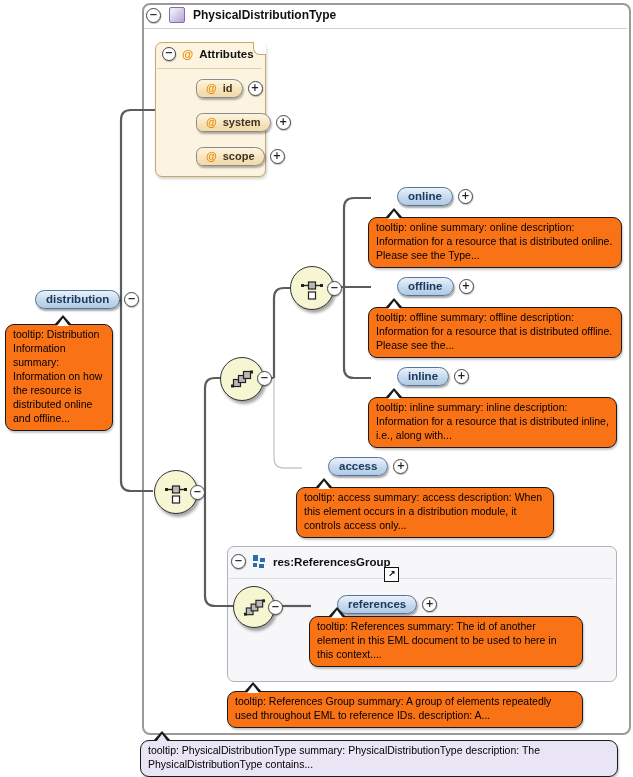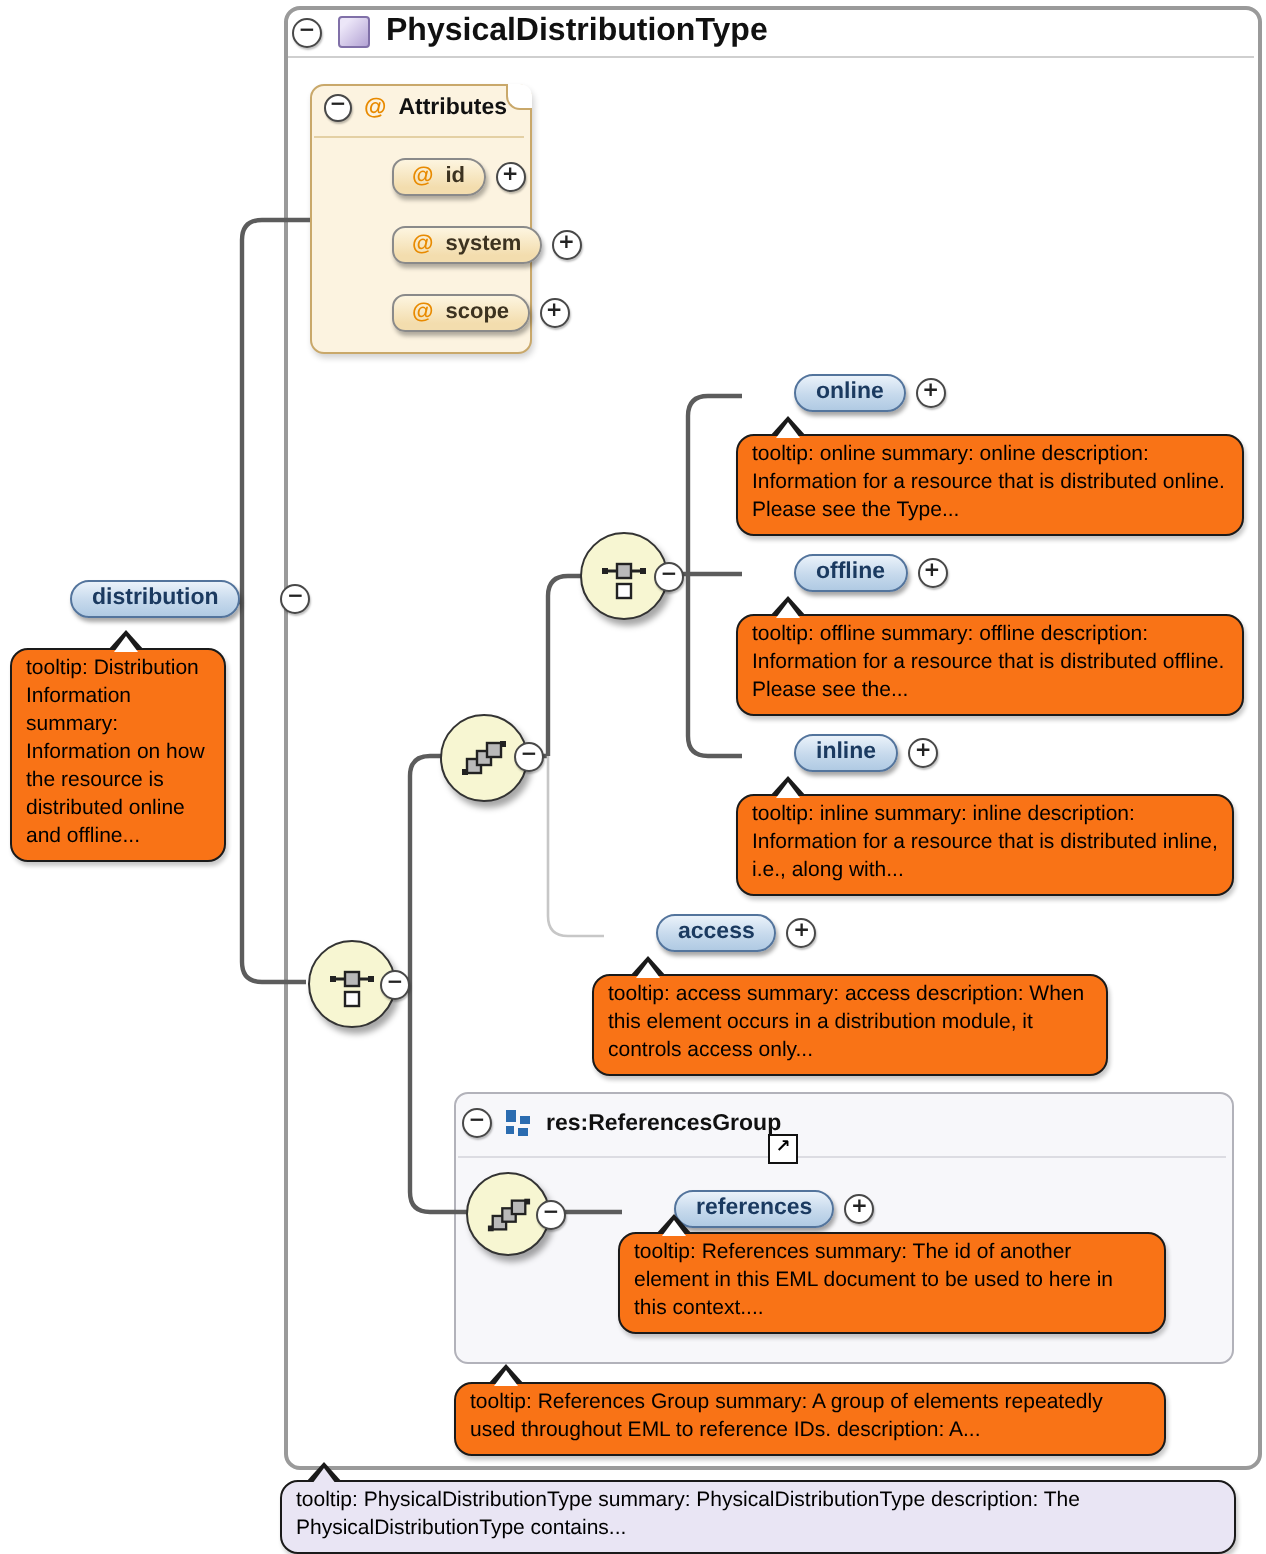--- a/index.html
+++ b/index.html
@@ -10,21 +10,21 @@
   .attr-box{left:155px;top:42px;width:109px;height:133px;border:1px solid #c9a86a;
             background:#fcf3e0;border-radius:7px;z-index:2;box-shadow:1px 2px 3px rgba(0,0,0,0.18);}
   .attr-box::after{content:"";position:absolute;top:-1px;right:-1px;width:12px;height:12px;
             background:#fff;border-left:1px solid #c9a86a;border-bottom:1px solid #c9a86a;
             border-bottom-left-radius:7px;border-top-right-radius:6px;}
   .refs-box{left:227px;top:546px;width:388px;height:134px;border:1.5px solid #b2b2ba;
             background:#f7f7fa;border-radius:7px;z-index:1;}
   .hline{position:absolute;height:1px;z-index:2;}
 
   .box-header{position:absolute;display:flex;align-items:center;gap:8px;z-index:3;}
-  .hdr-label{font-weight:bold;font-size:16px;color:#111;white-space:nowrap;}
+  .hdr-label{font-weight:bold;font-size:12px;color:#111;white-space:nowrap;}
   .hdr-label.small{font-size:11.5px;}
 
   .toggle{width:13px;height:13px;min-width:13px;border:1.2px solid #484848;border-radius:50%;
           background:#fff;font:bold 10px/11.5px "DejaVu Sans",sans-serif;text-align:center;
           color:#222;box-shadow:0.5px 1px 1px rgba(0,0,0,0.25);}
   .pill-row{position:absolute;display:flex;align-items:center;gap:5px;z-index:3;margin-left:27px;}
   .el-pill{background:linear-gradient(180deg,#eaf2fa 0%,#c6d9ec 55%,#b0cae3 100%);
            border:1.5px solid #53749c;border-radius:10px;padding:2px 10px 3px;
            font-weight:bold;font-size:11.5px;color:#1b3a60;white-space:nowrap;
            box-shadow:1px 2px 2px rgba(0,0,0,0.35);}
@@ -96,21 +96,21 @@
   </div>
   <div class="pill-row" style="left:169px;top:113px;">
     <div class="attr-pill"><span class="at">@</span><span>system</span></div>
     <div class="toggle">+</div>
   </div>
   <div class="pill-row" style="left:169px;top:147px;">
     <div class="attr-pill"><span class="at">@</span><span>scope</span></div>
     <div class="toggle">+</div>
   </div>
 
-  <div class="pill-row" style="left:8px;top:290px;gap:20px;">
+  <div class="pill-row" style="left:8px;top:290px;gap:4px;">
     <div class="el-pill">distribution</div>
     <div class="toggle">−</div>
   </div>
   <div class="tooltip" style="left:5px;top:324px;width:92px;--px:48px;">tooltip: Distribution Information summary: Information on how the resource is distributed online and offline...</div>
 
   <div class="mgroup" style="left:154px;top:470px;">
     <svg width="24" height="23" viewBox="0 0 24 23">
       <line x1="2" y1="8.5" x2="22" y2="8.5" stroke="#222" stroke-width="1.4"></line>
       <rect x="1" y="7" width="3" height="3" fill="#222"></rect>
       <rect x="20" y="7" width="3" height="3" fill="#222"></rect>

